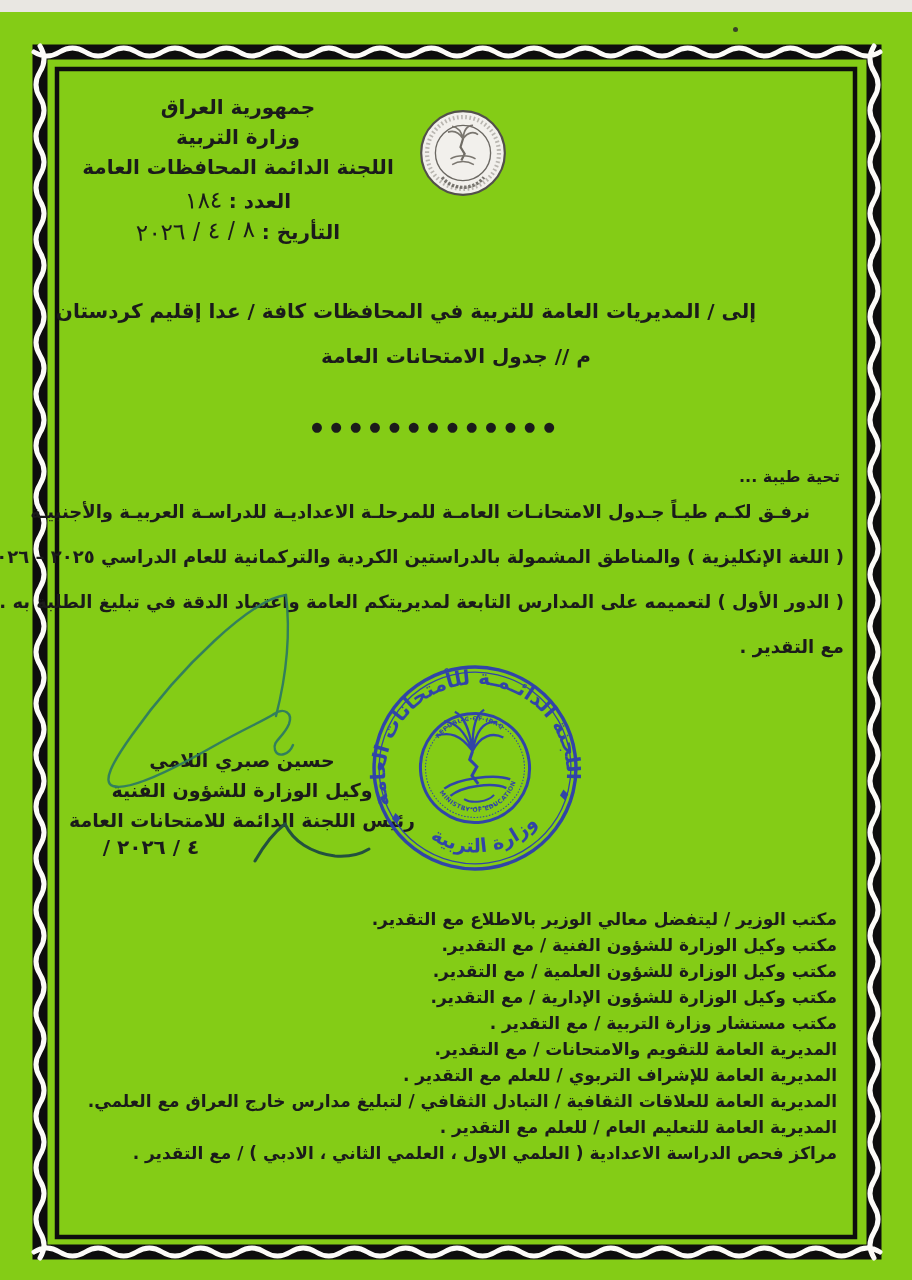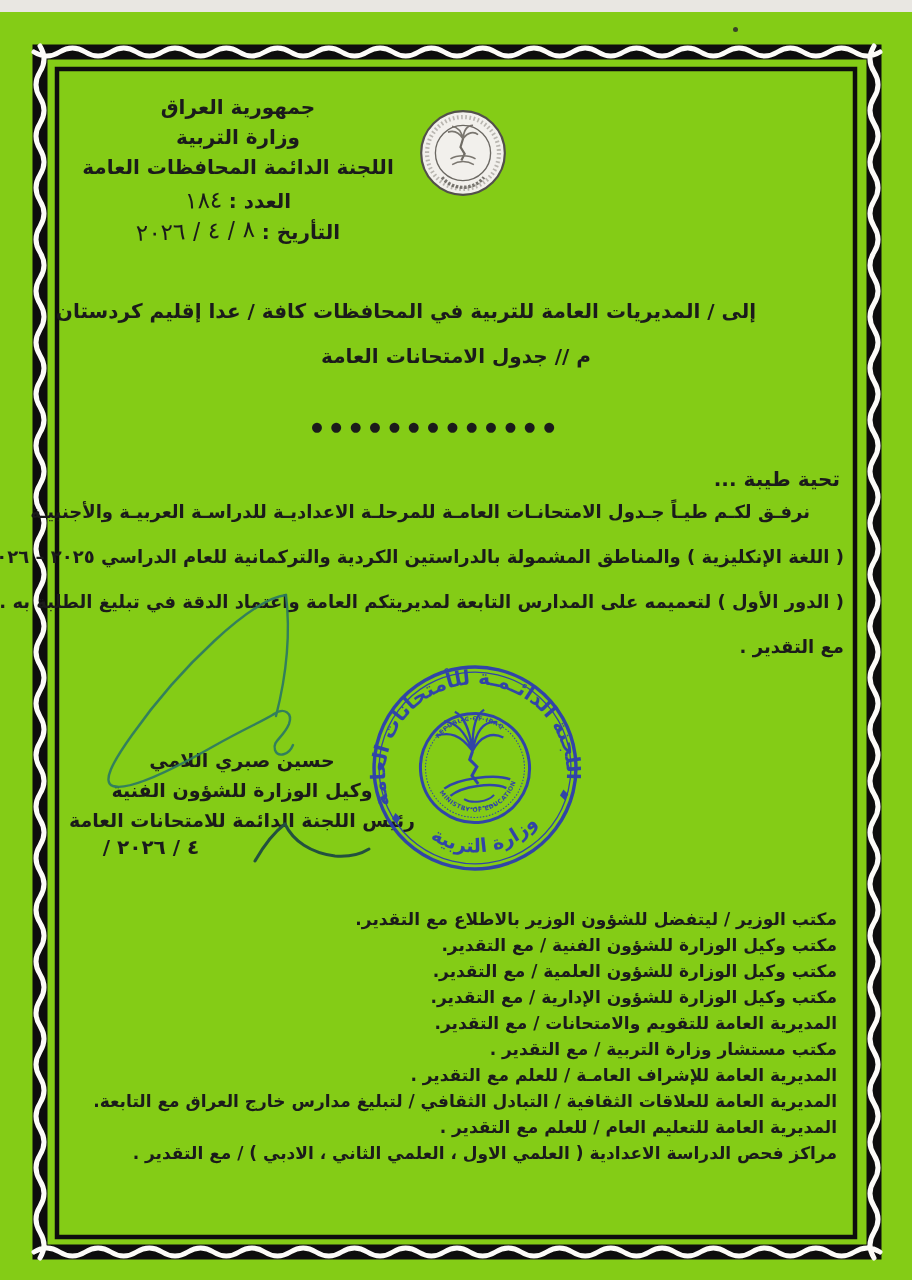--- a/index.html
+++ b/index.html
@@ -29,21 +29,21 @@
   .hand{font-weight:500;font-size:23px;letter-spacing:3px;
     display:inline-block;transform:rotate(-2deg);}
   .num-row{margin-top:3px;}
 
   
   .seal{left:417px;top:95px;width:92px;height:92px;z-index:2;filter:blur(.4px);}
 
   .addressee{top:287px;left:0;width:812px;font-size:20px;z-index:2;}
   .subject{top:332px;left:0;width:912px;font-size:20px;z-index:2;}
   .separator{top:407px;left:-19px;width:912px;font-size:13px;letter-spacing:8px;z-index:2;}
-  .greeting{top:455px;right:72px;font-size:20px;z-index:2;}
+  .greeting{top:455px;right:72px;font-size:16px;z-index:2;}
 
   .body-text{top:489px;right:68px;left:64px;font-size:18px;z-index:2;}
   .body-text .line{height:45px;text-align:right;}
   .body-text .line.l0{padding-right:34px;}
 
   
   .sig-block{top:733px;left:56px;width:372px;font-size:19px;line-height:30px;z-index:2;}
   .sig-date{top:823px;left:56px;width:190px;font-size:20px;z-index:2;}
   #sig-ink{left:84px;top:561px;z-index:5;}
   #day-ink{left:243px;top:803px;z-index:5;}
@@ -163,25 +163,25 @@
         <text font-size="6" font-weight="bold" letter-spacing=".5">
           <textPath href="#stArcInB" startOffset="50%" text-anchor="middle">MINISTRY OF EDUCATION</textPath>
         </text>
         <text x="14" y="149" font-size="15">♦</text>
         <text x="182" y="149" font-size="15">♦</text>
       </g>
     </g>
   </svg>
 
   <div class="abs copy-section rtl b">
-    <div class="copy-item">مكتب الوزير / ليتفضل للشؤون الوزير بالاطلاع مع التقدير.</div>
+    <div class="copy-item">مكتب الوزير / ليتفضل معالي الوزير بالاطلاع مع التقدير.</div>
     <div class="copy-item">مكتب وكيل الوزارة للشؤون الفنية / مع التقدير.</div>
     <div class="copy-item">مكتب وكيل الوزارة للشؤون العلمية / مع التقدير.</div>
     <div class="copy-item">مكتب وكيل الوزارة للشؤون الإدارية / مع التقدير.</div>
+    <div class="copy-item">مكتب مستشار وزارة التربية / مع التقدير .</div>
     <div class="copy-item">المديرية العامة للتقويم والامتحانات / مع التقدير.</div>
-    <div class="copy-item">مكتب مستشار وزارة التربية / مع التقدير .</div>
-    <div class="copy-item">المديرية العامة للإشراف العامـة / للعلم مع التقدير .</div>
-    <div class="copy-item">المديرية العامة للعلاقات الثقافية / التبادل الثقافي / لتبليغ مدارس خارج العراق مع التابعة.</div>
+    <div class="copy-item">المديرية العامة للإشراف التربوي / للعلم مع التقدير .</div>
+    <div class="copy-item">المديرية العامة للعلاقات الثقافية / التبادل الثقافي / لتبليغ مدارس خارج العراق مع العلمي.</div>
     <div class="copy-item">المديرية العامة للتعليم العام / للعلم مع التقدير .</div>
     <div class="copy-item">مراكز فحص الدراسة الاعدادية ( العلمي الاول ، العلمي الثاني ، الادبي ) /  مع التقدير .</div>
   </div>
 
 </div>
 
 </body></html>

